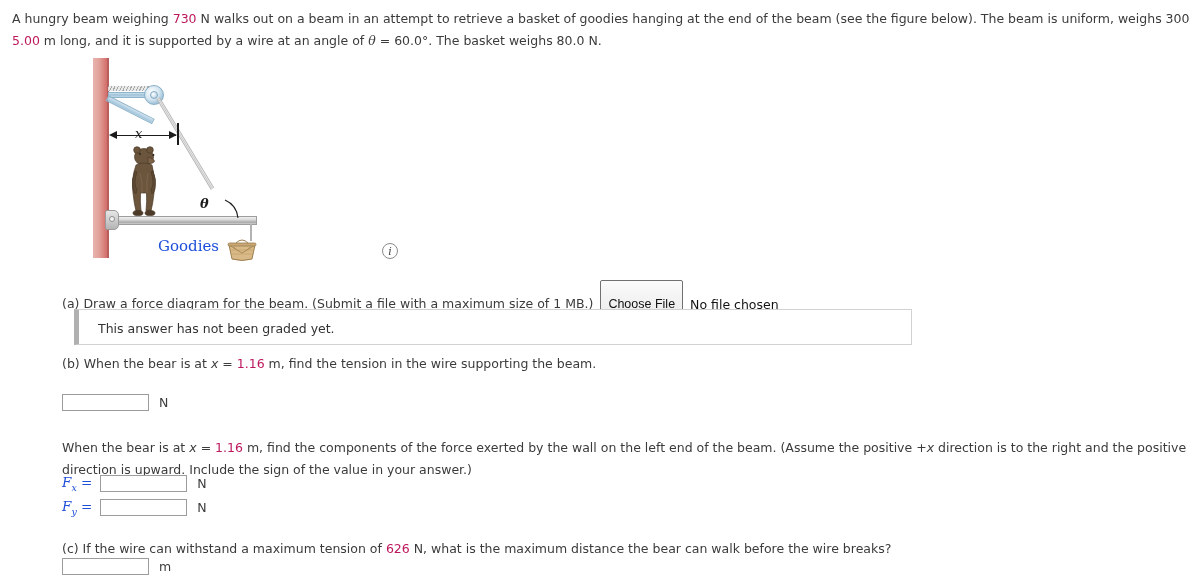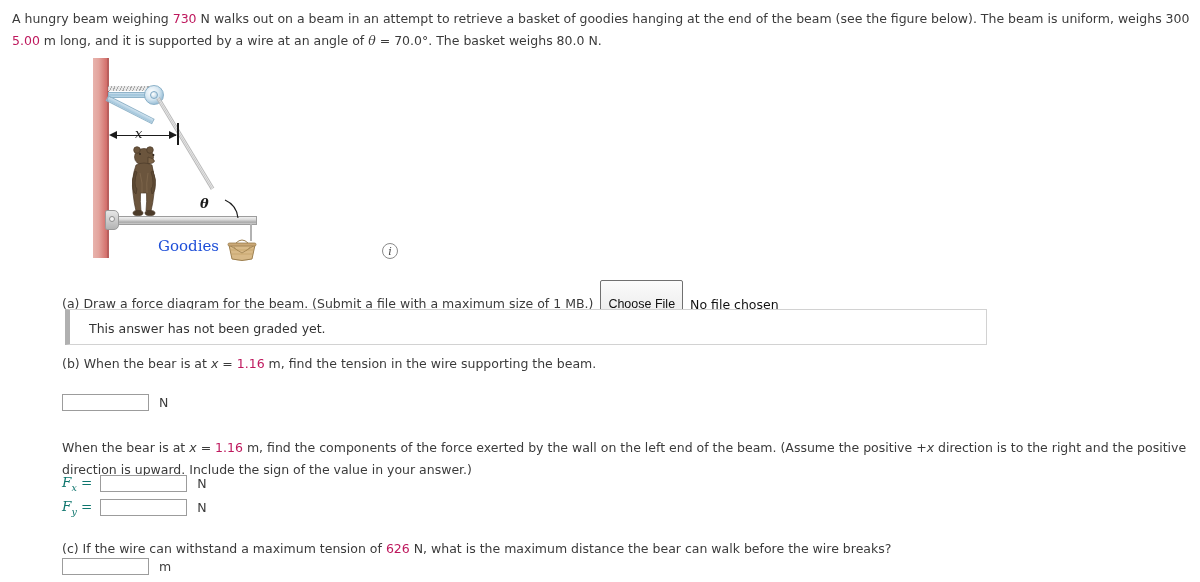--- a/index.html
+++ b/index.html
@@ -249,23 +249,23 @@
   }
   .file-status {
     margin-left: 7px;
     color: #111111;
     font-size: 12.5px;
     vertical-align: middle;
   }
 
   #graded-box {
     position: absolute;
-    left: 65px;
+    left: 74px;
     top: 309px;
-    width: 922px;
+    width: 838px;
     height: 36px;
     border: 1px solid #d2d2d2;
     border-left: 5px solid #b0b0b0;
     background: #ffffff;
     box-sizing: border-box;
   }
   #graded-box .txt {
     position: absolute;
     left: 19px;
     top: 11px;
@@ -307,21 +307,21 @@
     margin-left: 6px;
     font-size: 12.5px;
     color: #3b3b3b;
     vertical-align: middle;
   }
   .flabel {
     display: inline-block;
     font-family: "DejaVu Serif", "Liberation Serif", serif;
     font-style: italic;
     font-size: 13.5px;
-    color: #0f766e;
+    color: #1d4ed8;
     vertical-align: middle;
     margin-right: 4px;
   }
   .flabel sub { font-size: 9.5px; font-style: italic; }
 
   #info-icon {
     position: absolute;
     left: 382px;
     top: 243px;
     width: 16px;
@@ -336,21 +336,21 @@
     text-align: center;
     box-sizing: border-box;
     cursor: pointer;
   }
 </style>
 </head>
 <body>
 
 <div id="problem-statement">
   <span>A hungry beam weighing </span><span class="red">730</span><span> N walks out on a beam in an attempt to retrieve a basket of goodies hanging at the end of the beam (see the figure below). The beam is uniform, weighs 300</span>
-  <span class="line2"><span class="red">5.00</span><span> m long, and it is supported by a wire at an angle of </span><span class="italic" style="font-family:'DejaVu Serif',serif;">θ</span><span> = 70.0°. The basket weighs 80.0 N.</span></span>
+  <span class="line2"><span class="red">5.00</span><span> m long, and it is supported by a wire at an angle of </span><span class="italic" style="font-family:'DejaVu Serif',serif;">θ</span><span> = 60.0°. The basket weighs 80.0 N.</span></span>
 </div>
 
 <div id="figure">
   <div class="wall"></div>
   <div class="wall-edge"></div>
 
   <div class="bracket-hatch"></div>
   <div class="bracket-bar"></div>
   <div class="bracket-brace"></div>
   <div class="pulley-outer"></div>

